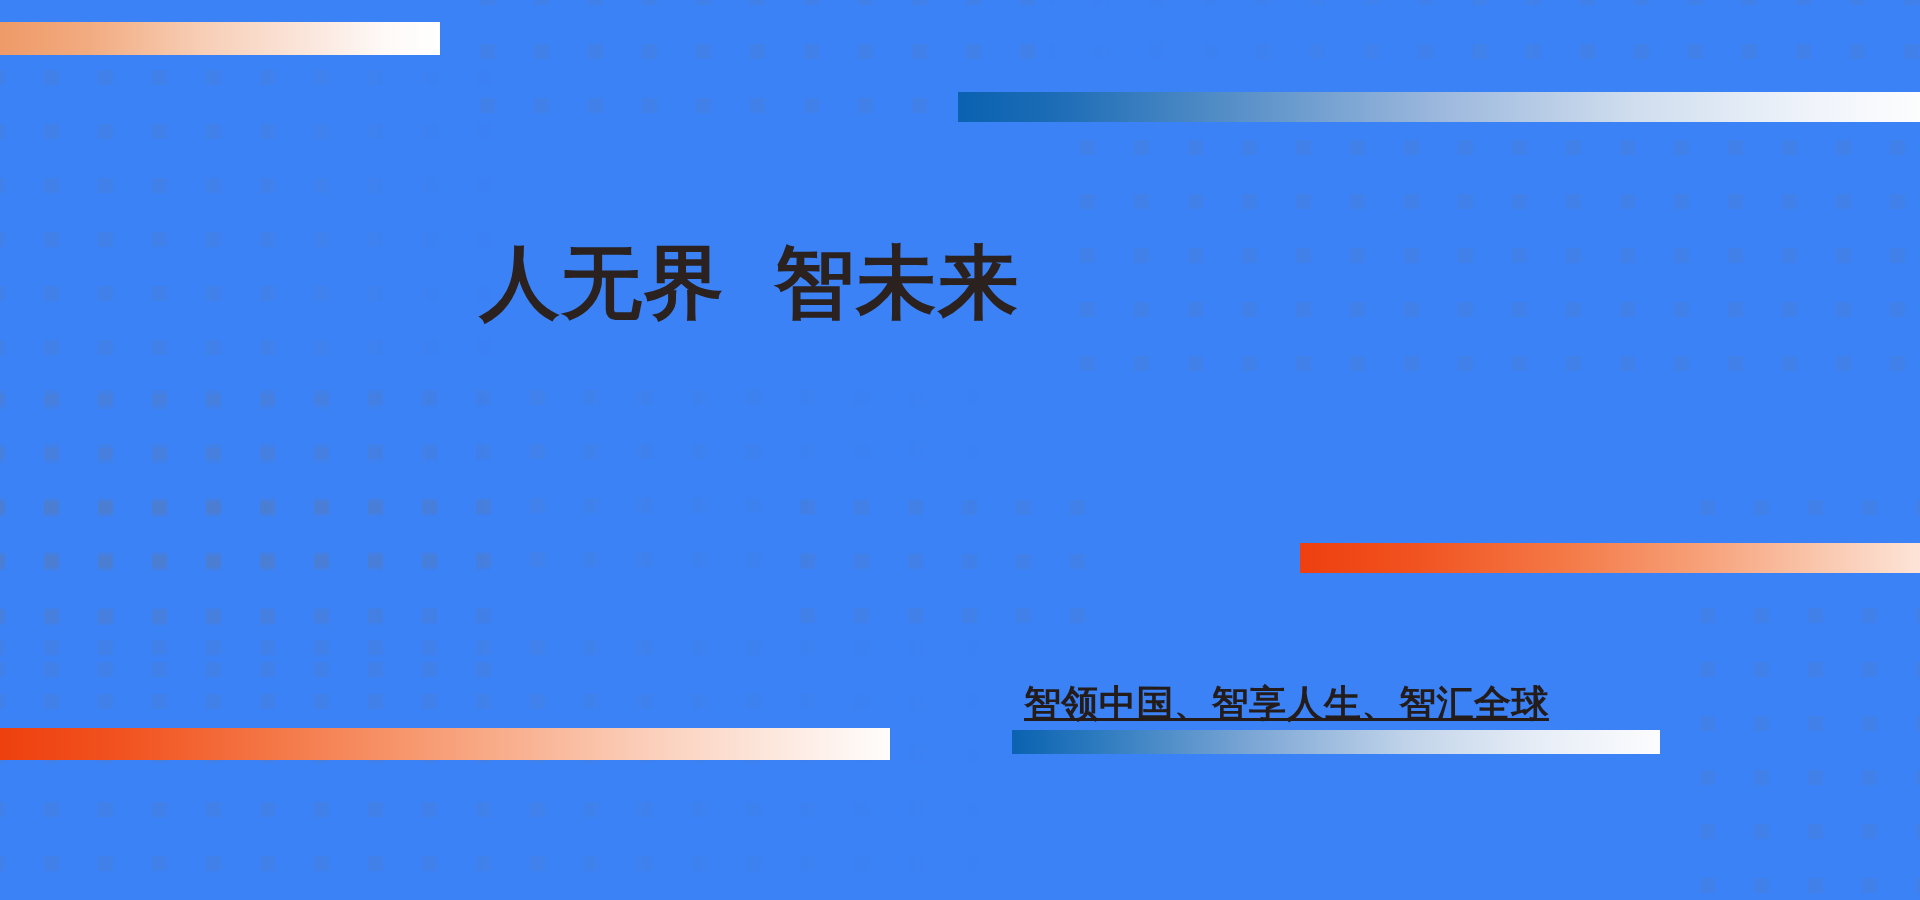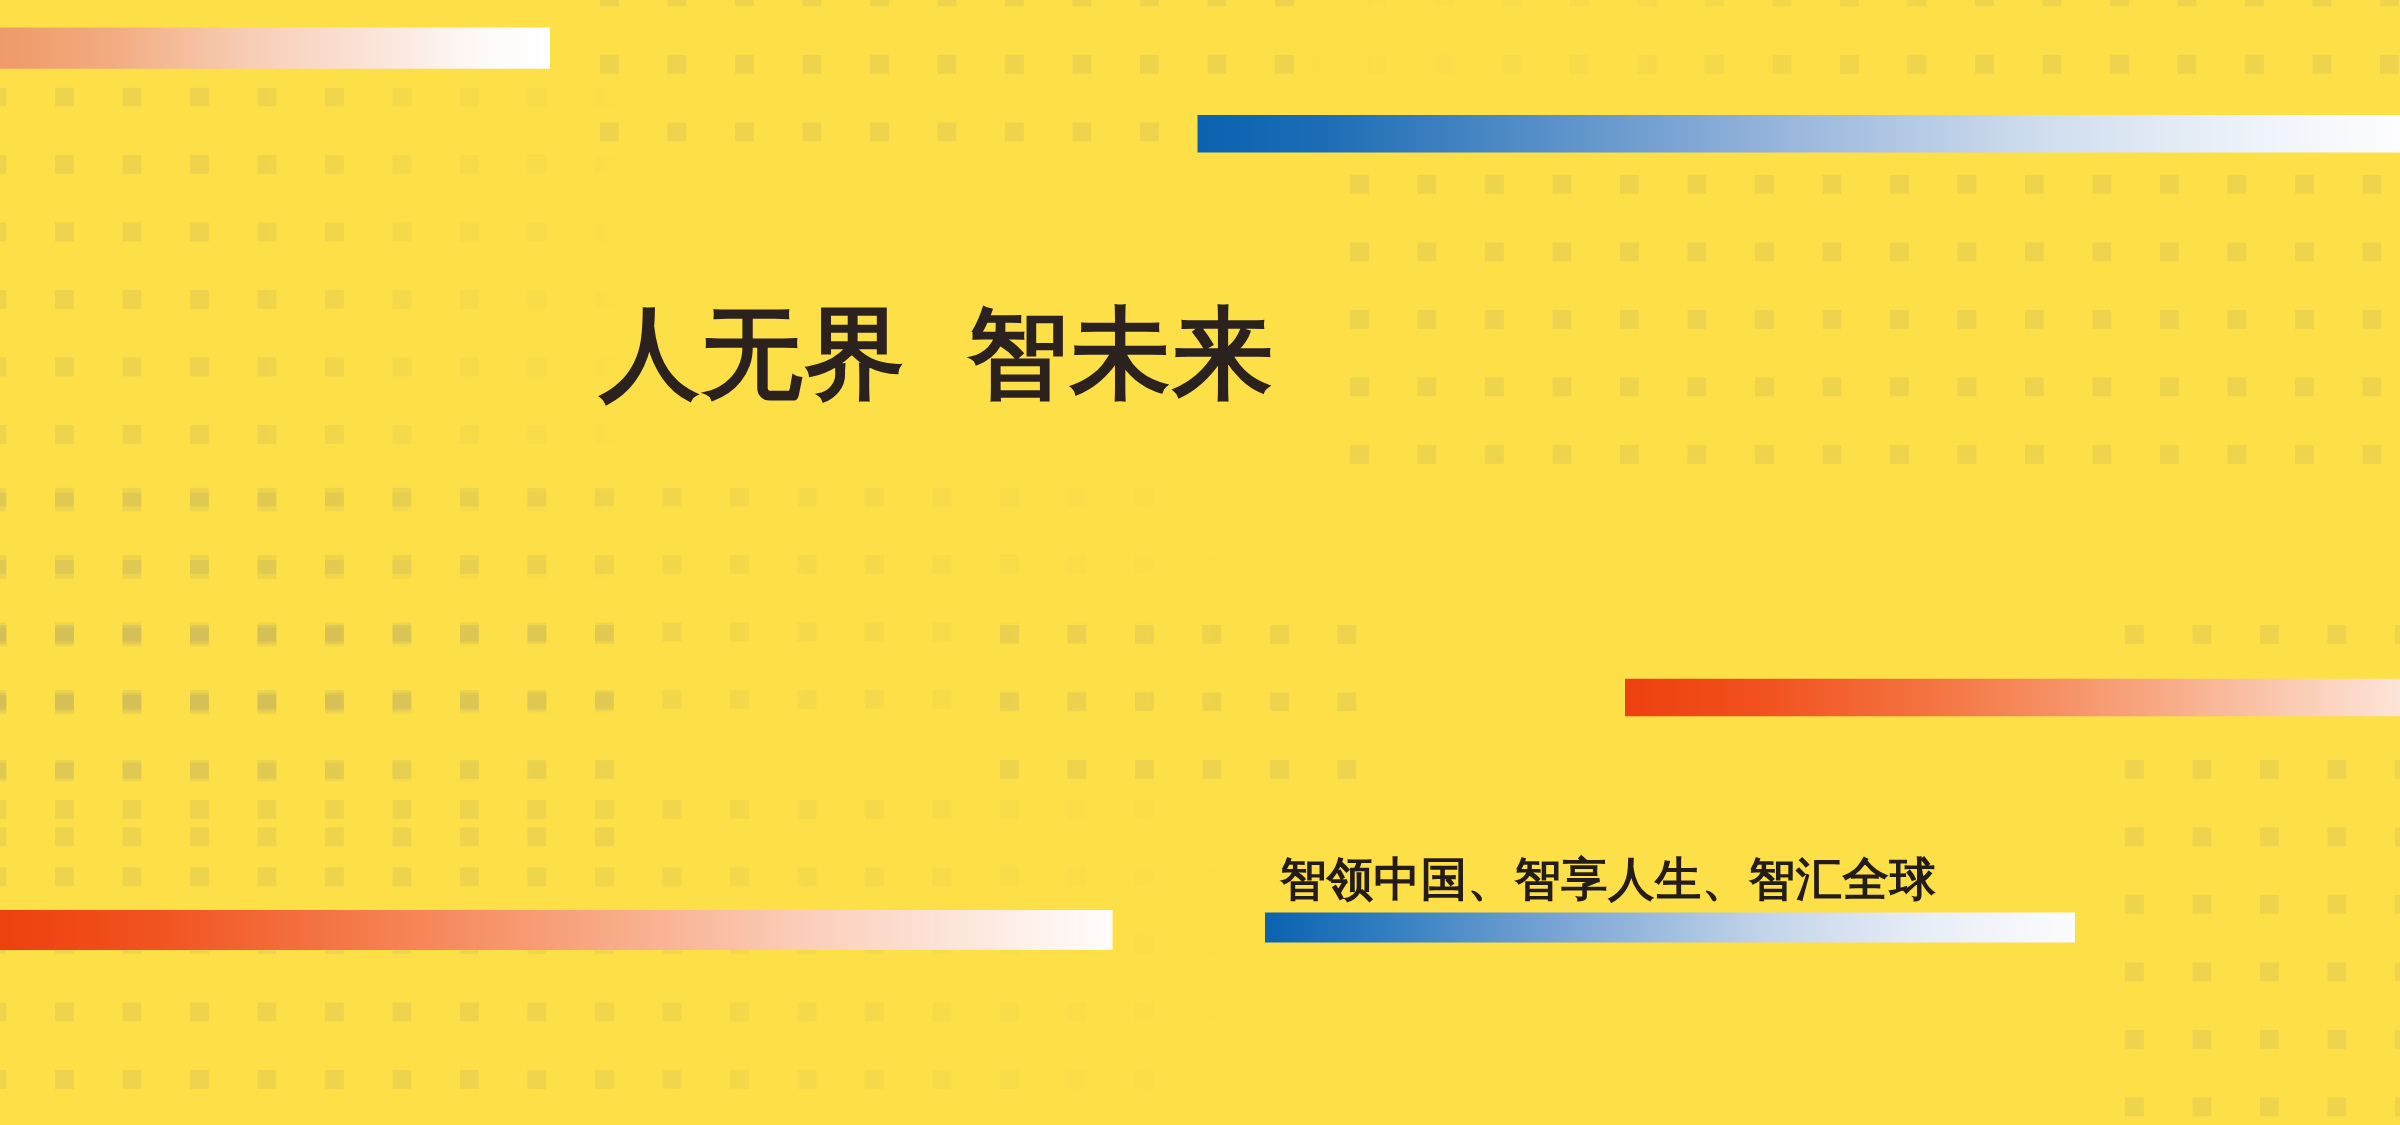--- a/index.html
+++ b/index.html
@@ -12,21 +12,21 @@
     height: 900px;
     background: #ffffff;
     font-family: "Liberation Sans", "DejaVu Sans", sans-serif;
     overflow: hidden;
   }
 
   #slide {
     position: relative;
     width: 1920px;
     height: 900px;
-    background: #fde047;
+    background: #3b82f6;
     overflow: hidden;
   }
 
   
   .sqdots {
     position: absolute;
     pointer-events: none;
   }
   .sqdots::before {
     content: "";
@@ -108,20 +108,21 @@
   }
   #subtitle-text {
     font-size: 37px;
     line-height: 1.12;
     font-weight: 700;
     letter-spacing: 0.5px;
     color: #241c1a;
     white-space: nowrap;
     text-align: left;
     padding-left: 12px;
+    text-decoration: underline;
   }
   #subtitle-underline {
     margin-top: 6px;
     height: 24px;
     width: 648px;
     background: linear-gradient(to right, #0a62b0 0%, #2f7cc0 14%, #7fa8d6 38%, #c3d5ea 62%, #e8eef7 82%, #fbfcfe 100%);
   }
 </style>
 </head>
 <body>

